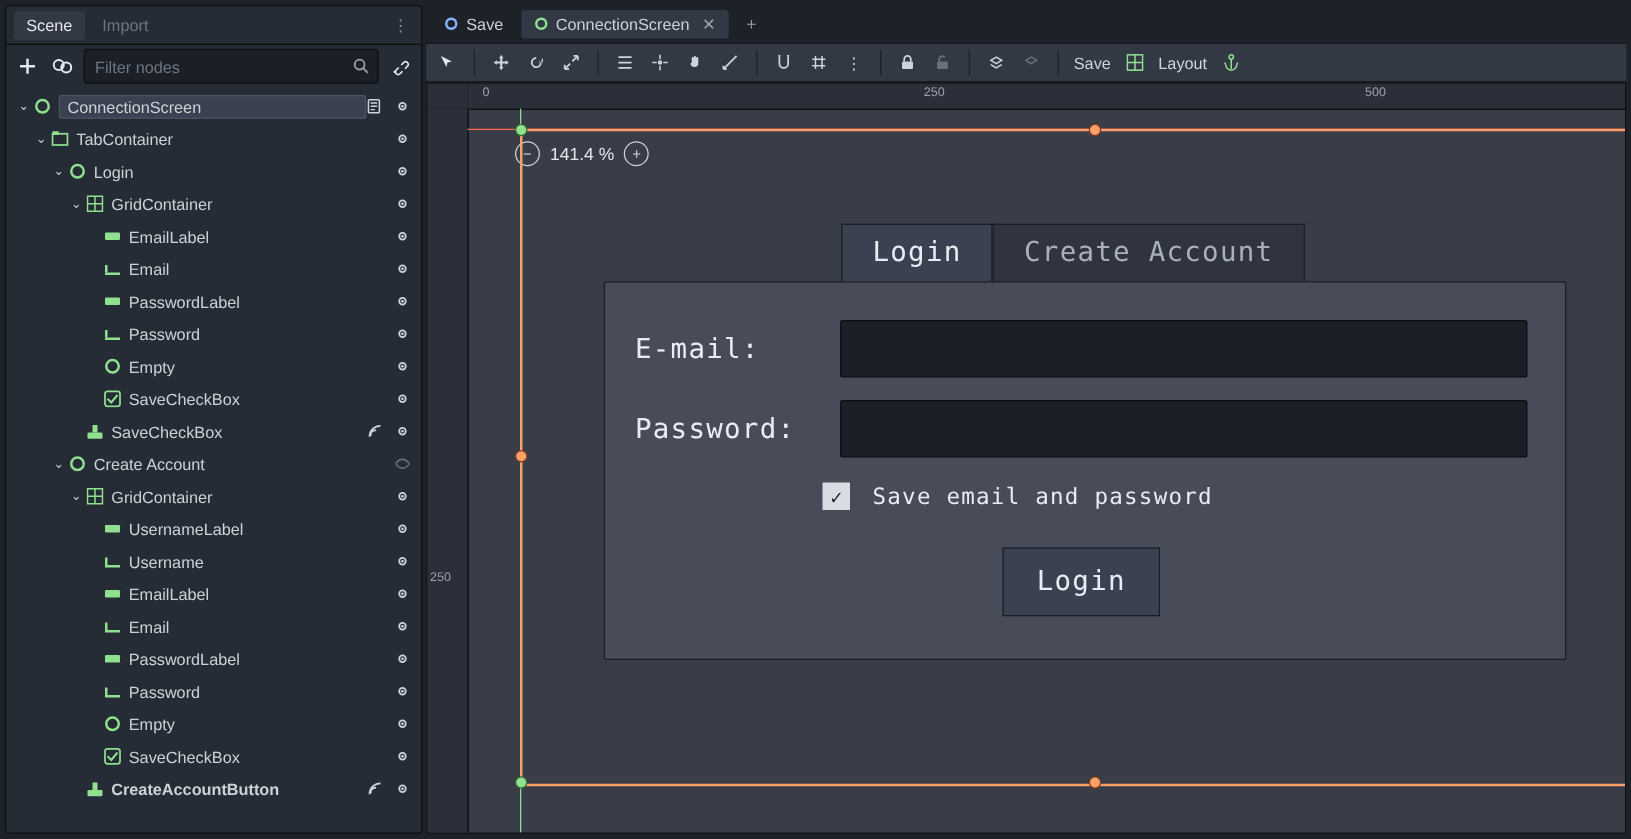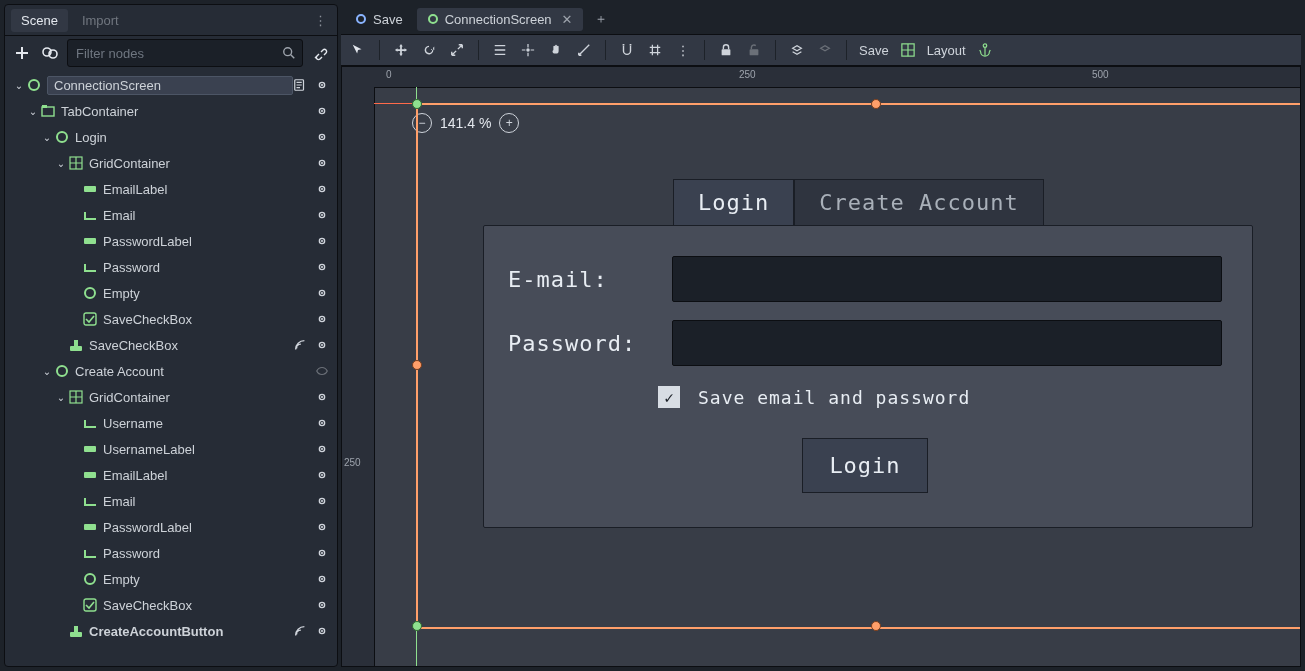--- a/index.html
+++ b/index.html
@@ -342,42 +342,42 @@
                 <circle cx="8" cy="8" r="3" fill="none" stroke="#cfd4db" stroke-width="1.6"></circle>
                 <circle cx="8" cy="8" r="1.2" fill="#cfd4db"></circle>
               </svg>
             </span>
           </span>
         </div>
         <div class="node" style="padding-left: 64px;">
           <span class="caret"></span>
           <span class="nicon">
             <svg width="14" height="14">
+              <rect x="1" y="4" width="12" height="6" rx="1" fill="#8fe08f"></rect>
+            </svg>
+          </span>
+          <span class="nlabel">UsernameLabel</span>
+          <span class="ricons">
+            <span>
+              <svg class="eye" viewBox="0 0 16 16">
+                <circle cx="8" cy="8" r="3" fill="none" stroke="#cfd4db" stroke-width="1.6"></circle>
+                <circle cx="8" cy="8" r="1.2" fill="#cfd4db"></circle>
+              </svg>
+            </span>
+          </span>
+        </div>
+        <div class="node" style="padding-left: 64px;">
+          <span class="caret"></span>
+          <span class="nicon">
+            <svg width="14" height="14">
               <rect x="1" y="10" width="12" height="2" fill="#8fe08f"></rect>
               <rect x="1" y="4" width="2" height="6" fill="#8fe08f"></rect>
             </svg>
           </span>
           <span class="nlabel">Username</span>
-          <span class="ricons">
-            <span>
-              <svg class="eye" viewBox="0 0 16 16">
-                <circle cx="8" cy="8" r="3" fill="none" stroke="#cfd4db" stroke-width="1.6"></circle>
-                <circle cx="8" cy="8" r="1.2" fill="#cfd4db"></circle>
-              </svg>
-            </span>
-          </span>
-        </div>
-        <div class="node" style="padding-left: 64px;">
-          <span class="caret"></span>
-          <span class="nicon">
-            <svg width="14" height="14">
-              <rect x="1" y="4" width="12" height="6" rx="1" fill="#8fe08f"></rect>
-            </svg>
-          </span>
-          <span class="nlabel">UsernameLabel</span>
           <span class="ricons">
             <span>
               <svg class="eye" viewBox="0 0 16 16">
                 <circle cx="8" cy="8" r="3" fill="none" stroke="#cfd4db" stroke-width="1.6"></circle>
                 <circle cx="8" cy="8" r="1.2" fill="#cfd4db"></circle>
               </svg>
             </span>
           </span>
         </div>
         <div class="node" style="padding-left: 64px;">

